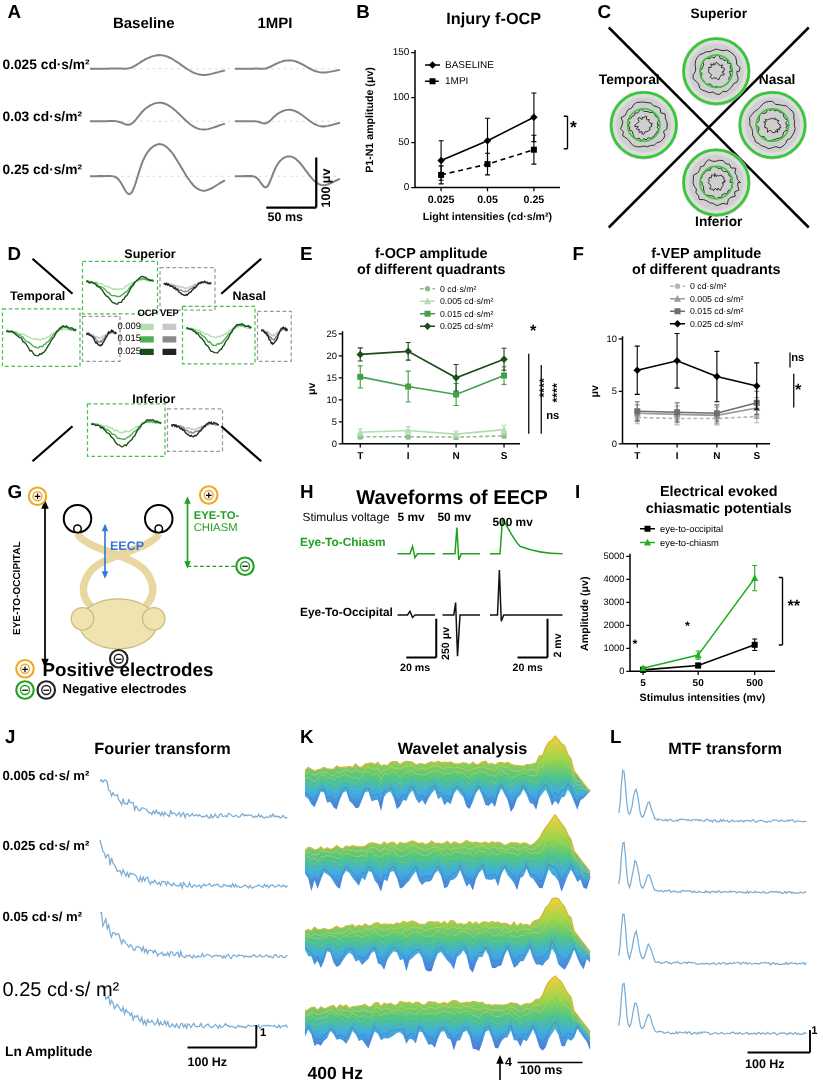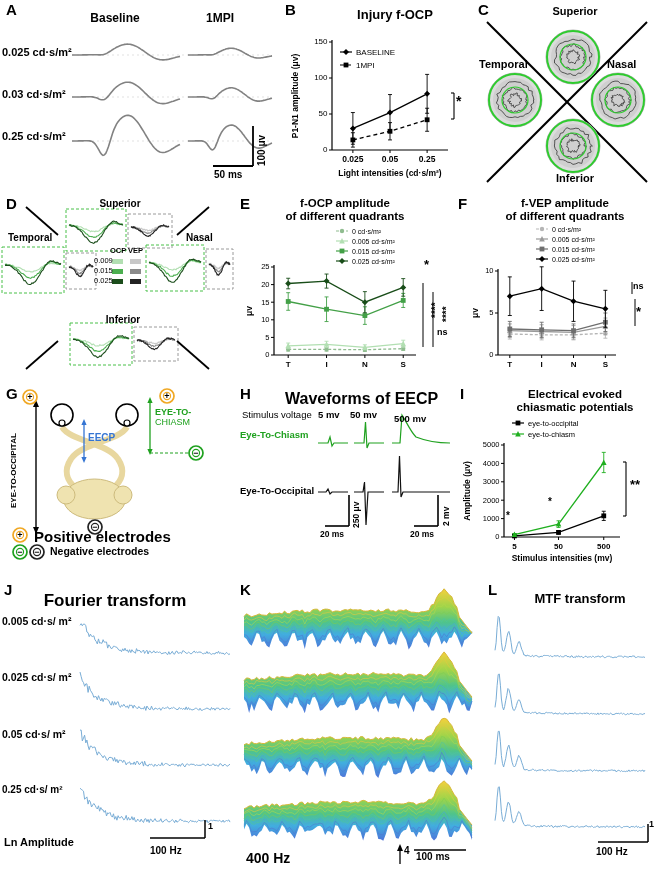--- a/index.html
+++ b/index.html
@@ -612,30 +612,31 @@
   <span class="lb" style="left:410px;top:530px;font-size:8.5px;font-weight:bold">20 ms</span>
 
   <span class="lb" style="left:460px;top:386px;font-size:15px;font-weight:bold">I</span>
   <span class="lb ctr" style="left:495px;top:388px;width:160px;font-size:11.5px;font-weight:bold">Electrical evoked</span>
   <span class="lb ctr" style="left:495px;top:401px;width:160px;font-size:11.5px;font-weight:bold">chiasmatic potentials</span>
   <span class="lb" style="left:630px;top:478px;font-size:13px;font-weight:bold">**</span>
   <span class="lb" style="left:506px;top:510px;font-size:10px;font-weight:bold">*</span>
   <span class="lb" style="left:548px;top:496px;font-size:10px;font-weight:bold">*</span>
 
   <span class="lb" style="left:4px;top:582px;font-size:15px;font-weight:bold">J</span>
-  <span class="lb ctr" style="left:25px;top:592px;width:180px;font-size:17px;font-weight:bold">Fourier transform</span>
+  <span class="lb ctr" style="left:40px;top:592px;width:180px;font-size:13px;font-weight:bold">Fourier transform</span>
   <span class="lb" style="left:2px;top:616px;font-size:10.5px;font-weight:bold">0.005 cd·s/ m²</span>
   <span class="lb" style="left:2px;top:672px;font-size:10.5px;font-weight:bold">0.025 cd·s/ m²</span>
   <span class="lb" style="left:2px;top:729px;font-size:10.5px;font-weight:bold">0.05 cd·s/ m²</span>
-  <span class="lb" style="left:2px;top:784px;font-size:10px;font-weight:bold">0.25 cd·s/ m²</span>
+  <span class="lb" style="left:2px;top:784px;font-size:16px;font-weight:normal">0.25 cd·s/ m²</span>
   <span class="lb" style="left:4px;top:836px;font-size:11px;font-weight:bold">Ln Amplitude</span>
   <span class="lb" style="left:150px;top:845px;font-size:10px;font-weight:bold">100 Hz</span>
   <span class="lb" style="left:208px;top:822px;font-size:9px;font-weight:bold">1</span>
 
   <span class="lb" style="left:240px;top:582px;font-size:15px;font-weight:bold">K</span>
+  <span class="lb ctr" style="left:280px;top:592px;width:180px;font-size:13px;font-weight:bold">Wavelet analysis</span>
   <span class="lb" style="left:246px;top:851px;font-size:14px;font-weight:bold">400 Hz</span>
   <span class="lb" style="left:404px;top:845px;font-size:10px;font-weight:bold">4</span>
   <span class="lb" style="left:416px;top:851px;font-size:10px;font-weight:bold">100 ms</span>
 
   <span class="lb" style="left:488px;top:582px;font-size:15px;font-weight:bold">L</span>
   <span class="lb ctr" style="left:505px;top:592px;width:150px;font-size:13px;font-weight:bold">MTF transform</span>
   <span class="lb" style="left:596px;top:846px;font-size:10px;font-weight:bold">100 Hz</span>
   <span class="lb" style="left:649px;top:820px;font-size:9px;font-weight:bold">1</span>
 
 </div>

